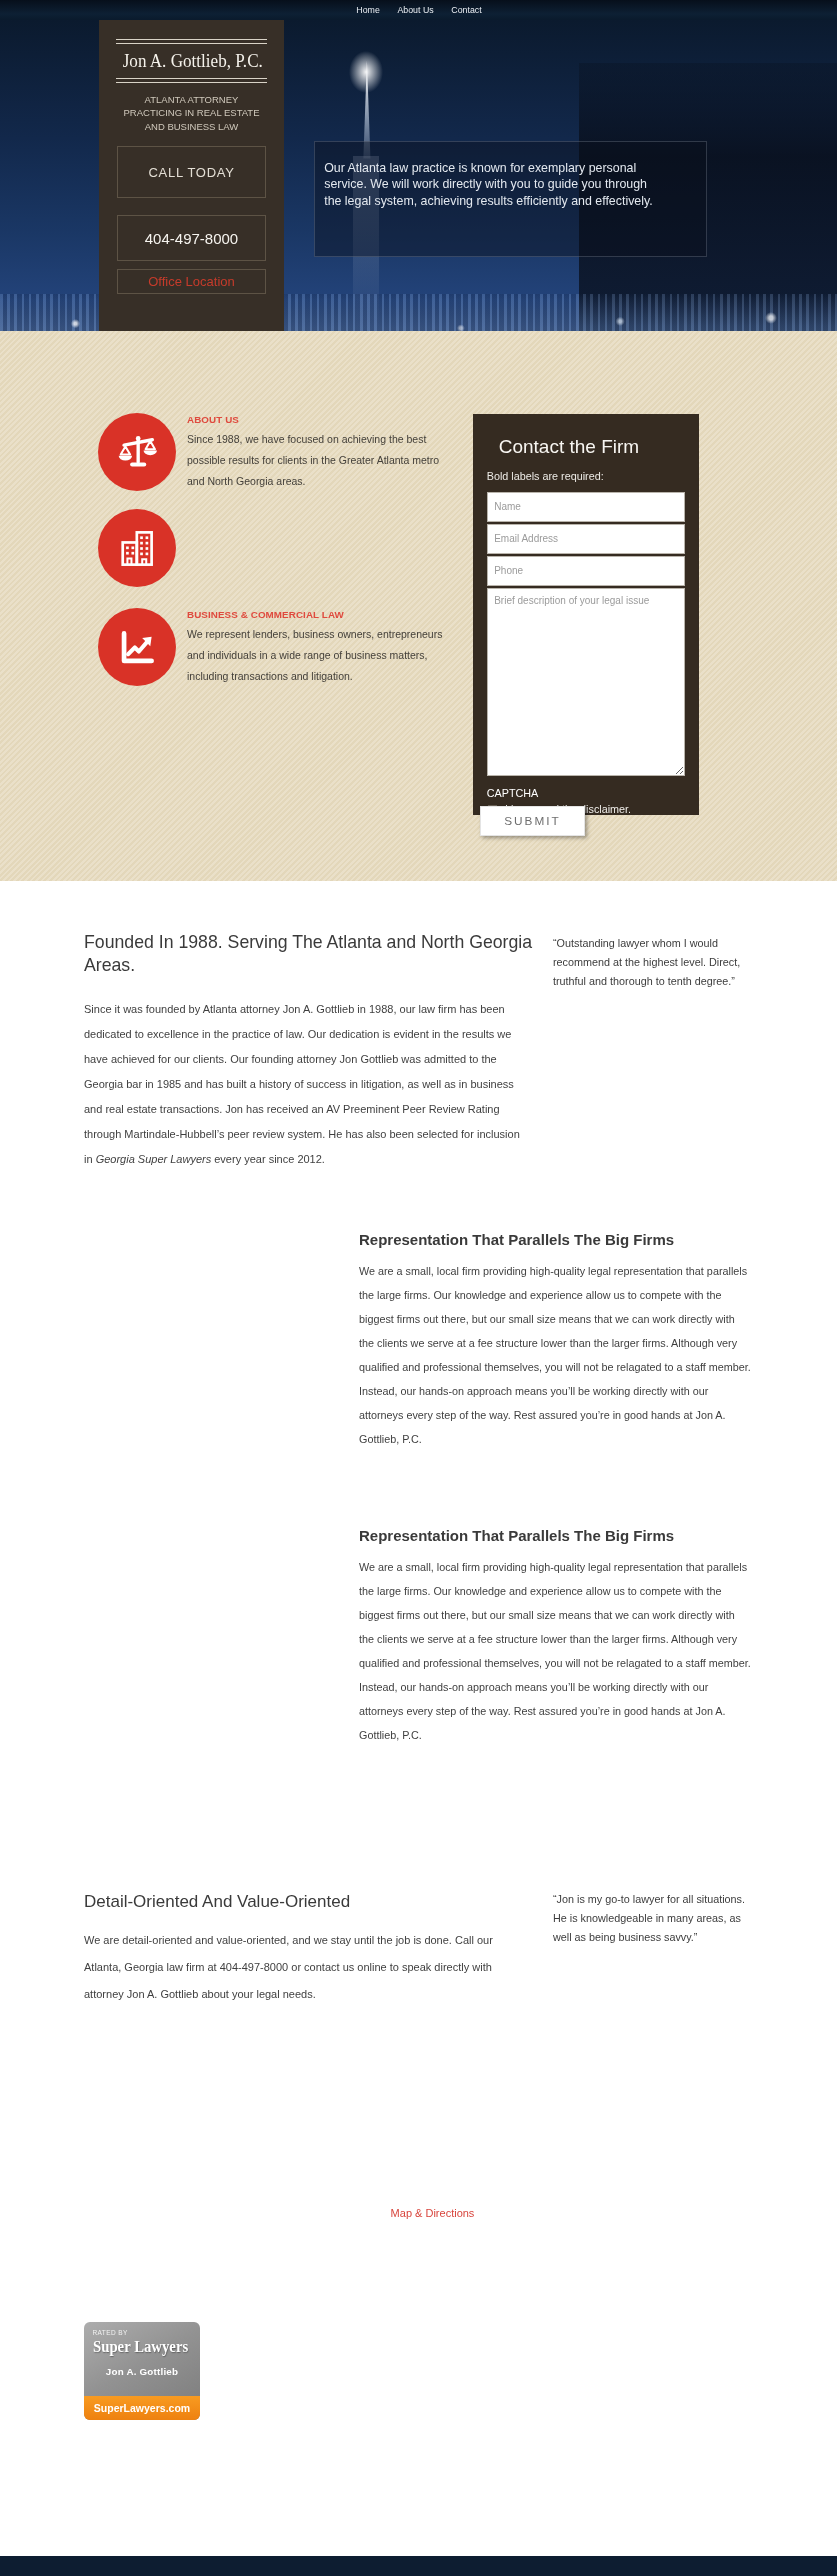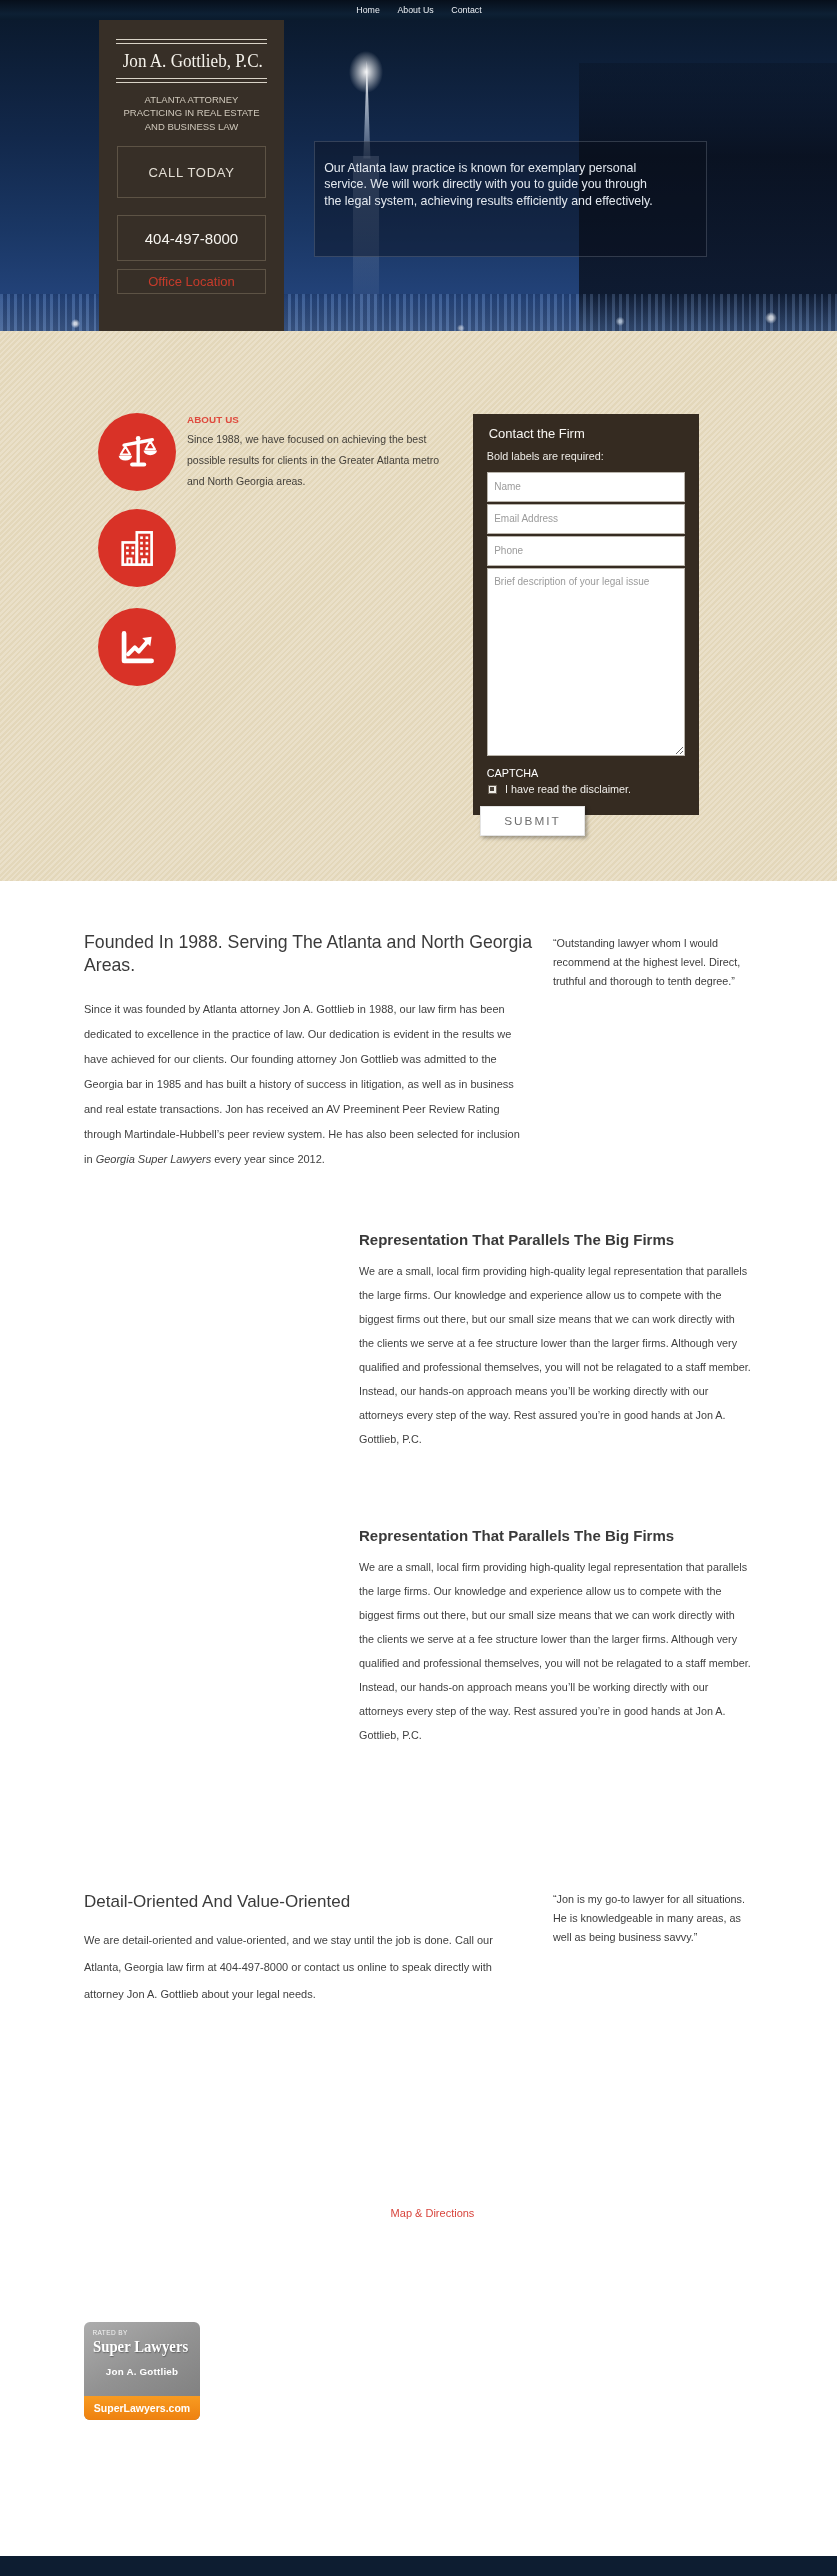--- a/index.html
+++ b/index.html
@@ -63,21 +63,21 @@
   .svc-icon{width:78px;height:78px;border-radius:50%;background:#d93227;flex:0 0 78px;
             display:flex;align-items:center;justify-content:center}
   .svc-icon svg{width:43px;height:43px}
   .svc-text{margin-left:11px;padding-top:0.7px}
   .svc-title{color:#df4a3e;font-size:9.8px;font-weight:700;margin:0;letter-spacing:0.1px}
   .svc-body{margin:4.6px 0 0;font-size:10.5px;line-height:21px;color:#44403a;width:258px}
 
   
   .contact-card{position:absolute;left:473px;top:414px;width:226px;height:401px;background:#352b21;z-index:2;
                 box-sizing:border-box;padding:9.8px 13.7px}
-  .cc-title{color:#f8f6f2;font-size:13px;font-weight:400;margin:2px}
+  .cc-title{color:#f8f6f2;font-size:19px;font-weight:400;margin:12px}
   .cc-sub{color:#edebe6;font-size:10.8px;margin:9.2px 0 0}
   .cc-field{display:block;width:100%;height:30px;box-sizing:border-box;border:0.7px solid #b9b4ab;background:#fff;
             margin-top:2px;padding:0 6.5px;font-size:10px;color:#444;font-family:inherit}
   .cc-field::placeholder{color:#9b9b9b}
   .cc-first{margin-top:9.8px}
   .cc-textarea{height:188px;padding:5.9px 6.5px;resize:vertical;line-height:13px}
   .cc-captcha{color:#fff;font-weight:400;font-size:10.8px;margin-top:11px}
   .cc-disc{display:flex;align-items:center;margin-top:4px;color:#f0eeea;font-size:10.8px}
   .cc-checkbox{width:7.2px;height:7.2px;background:#efece6;border:0.7px solid #6b6257;margin:2px 7.9px 0 1.3px;
                position:relative;display:inline-block;cursor:pointer}
@@ -193,20 +193,24 @@
   </div>
 
   <div class="svc svc-3">
     <div class="svc-icon">
       <svg viewBox="0 0 64 64" fill="none" stroke="#ffffff" stroke-linecap="round" stroke-linejoin="round">
         <path d="M12 11 L12 52 L53 52" stroke-width="7"></path>
         <path d="M18 42 L28 32 L34 38 L46 24" stroke-width="6"></path>
         <path d="M39 18 L53 16 L51 30 Z" fill="#fff" stroke="none"></path>
       </svg>
     </div>
+    <div class="svc-text">
+      <h3 class="svc-title">BUSINESS &amp; COMMERCIAL LAW</h3>
+      <p class="svc-body">We represent lenders, business owners, entrepreneurs and individuals in a wide range of business matters, including transactions and litigation.</p>
+    </div>
   </div>
 </div>
 
 <div class="contact-card">
   <h2 class="cc-title">Contact the Firm</h2>
   <div class="cc-sub">Bold labels are required:</div>
   <input class="cc-field cc-first" type="text" placeholder="Name" style="">
   <input class="cc-field" type="text" placeholder="Email Address" style="">
   <input class="cc-field" type="text" placeholder="Phone" style="">
   <textarea class="cc-field cc-textarea" placeholder="Brief description of your legal issue" style=""></textarea>

